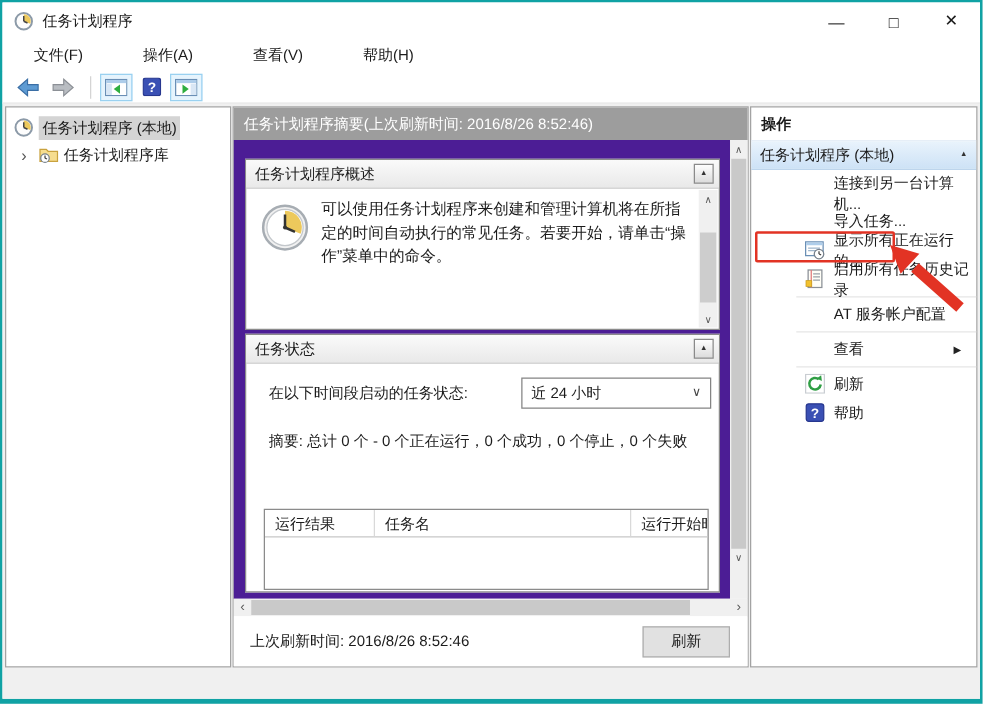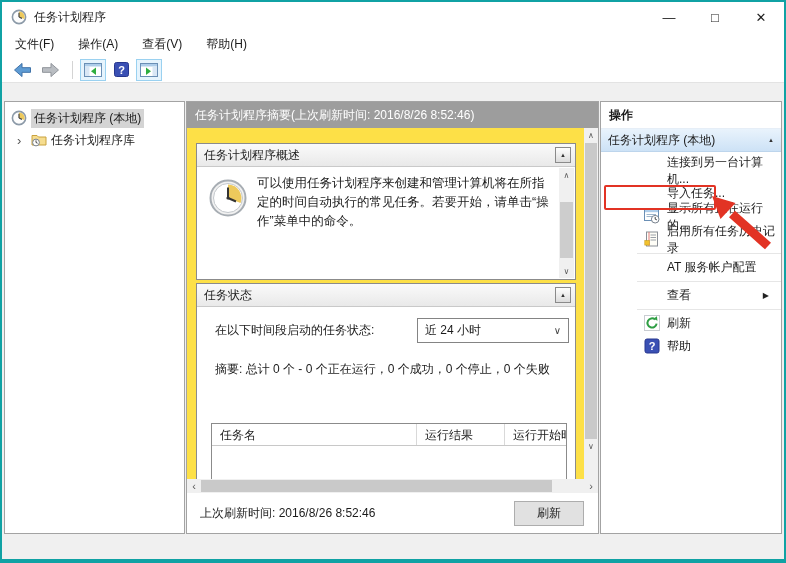--- a/index.html
+++ b/index.html
@@ -16,48 +16,48 @@
 
   
   .titlebar { position:absolute; left:0; top:0; right:0; height:30px; background:#fff; display:flex; align-items:center; }
   .titlebar .app-icon { margin:0 7px 0 9px; width:16px; height:16px; }
   .titlebar .title { font-size:12px; }
   .win-controls { margin-left:auto; display:flex; height:30px; }
   .win-btn { width:46px; height:30px; display:flex; align-items:center; justify-content:center; font-size:13px; color:#1b1b1b; cursor:default; }
 
   
   .menubar { position:absolute; left:0; top:30px; right:0; height:25px; background:#fff; display:flex; align-items:center; padding-left:1px; }
-  .menu-item { padding:4px 12px; font-size:12px; }
+  .menu-item { padding:4px 24px; font-size:12px; }
 
   
   .toolbar { position:absolute; left:0; top:55px; right:0; height:26px; background:#fff; display:flex; align-items:center; padding-left:7px; border-bottom:1px solid #e3e3e3; }
   .tool-sep { width:1px; height:18px; background:#d4d4d4; margin:0 7px; }
   .tool-btn { width:26px; height:22px; display:flex; align-items:center; justify-content:center; margin-right:2px; border:1px solid transparent; }
   .tool-btn.active { border:1px solid #9ad1f0; background:#e6f4fd; }
 
   
   .main { position:absolute; left:0; top:81px; right:0; height:453px; background:#f0f0f0; }
-  .panel { position:absolute; top:2px; bottom:2px; background:#fff; border:1px solid #a3a3a3;margin-top:16px; }
+  .panel { position:absolute; top:2px; bottom:2px; background:#fff; border:1px solid #a3a3a3; }
   .panel-left  { left:2px;  width:181px; }
   .panel-center{ left:184px; width:413px; }
   .panel-right { left:598px; width:182px; }
 
   
   .tree { padding-top:5px; }
   .tree-row { height:22px; display:flex; align-items:center; font-size:12px; }
   .tree-row .t-icon { width:16px; height:16px; margin-right:4px; }
   .tree-row.root { padding-left:6px; }
   .tree-row.root .t-label { background:#d4d4d4; padding:1px 3px; }
   .tree-row.child { padding-left:12px; }
   .expander { width:14px; color:#555; font-size:13px; line-height:1; }
 
   
   .center-header { height:26px; background:#9d9d9d; color:#fff; font-size:12px; line-height:26px; padding-left:8px; white-space:nowrap; overflow:hidden; }
   .center-body { position:absolute; top:26px; left:0; right:0; bottom:0; }
-  .center-content { position:absolute; left:0; top:0; right:14px; bottom:54px; background:#fde047; overflow:hidden; }
+  .center-content { position:absolute; left:0; top:0; right:14px; bottom:54px; background:#4c1d95; overflow:hidden; }
 
   .sec-box { position:absolute; left:9px; width:380px; border:1px solid #8b8b8b; background:#fff; }
   .box-overview { top:15px; height:137px; }
   .box-status { top:155px; height:207px; }
   .box-header { height:23px; background:linear-gradient(#fafafa,#e9e9e9); border-bottom:1px solid #c9c9c9; display:flex; align-items:center; padding:0 4px 0 7px; font-size:12px; }
   .collapse-btn { margin-left:auto; width:16px; height:16px; border:1px solid #8a8a8a; background:linear-gradient(#fefefe,#dcdcdc); font-size:6px; color:#333; display:flex; align-items:center; justify-content:center; }
 
   .overview-content { position:absolute; top:23px; left:0; right:16px; bottom:1px; overflow:hidden; }
   .overview-clock { position:absolute; left:12px; top:12px; }
   .overview-text { position:absolute; left:60px; top:7px; right:6px; font-size:12.5px; line-height:19px; }
@@ -232,22 +232,22 @@
             <div class="period-row">
               <span class="period-label">在以下时间段启动的任务状态:</span>
               <div class="dropdown">
                 <span>近 24 小时</span>
                 <span class="chev">∨</span>
               </div>
             </div>
             <div class="summary-line">摘要: 总计 0 个 - 0 个正在运行，0 个成功，0 个停止，0 个失败</div>
             <div class="task-table">
               <div class="tt-header">
+                <div class="tt-cell tt-c1">运行结果</div>
                 <div class="tt-cell tt-c0">任务名</div>
-                <div class="tt-cell tt-c1">运行结果</div>
                 <div class="tt-cell tt-c2">运行开始时间</div>
               </div>
             </div>
           </div>
 
         </div>
 
         <div class="outer-vscroll">
           <div class="scroll-arrow" style="top:0">∧</div>
           <div class="thumb"></div>

